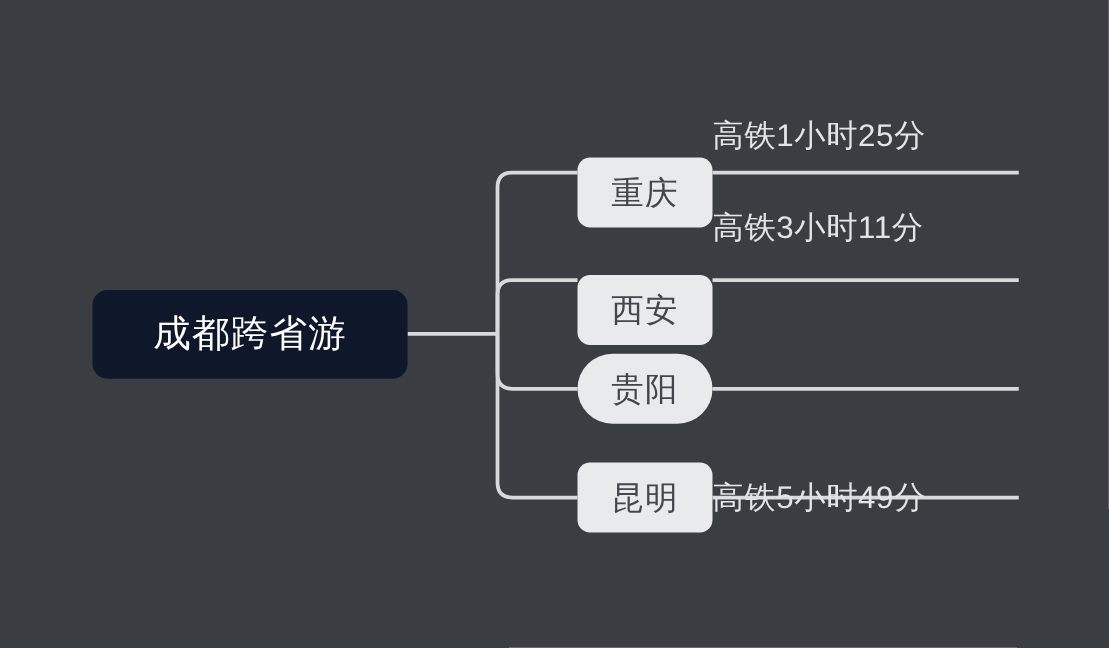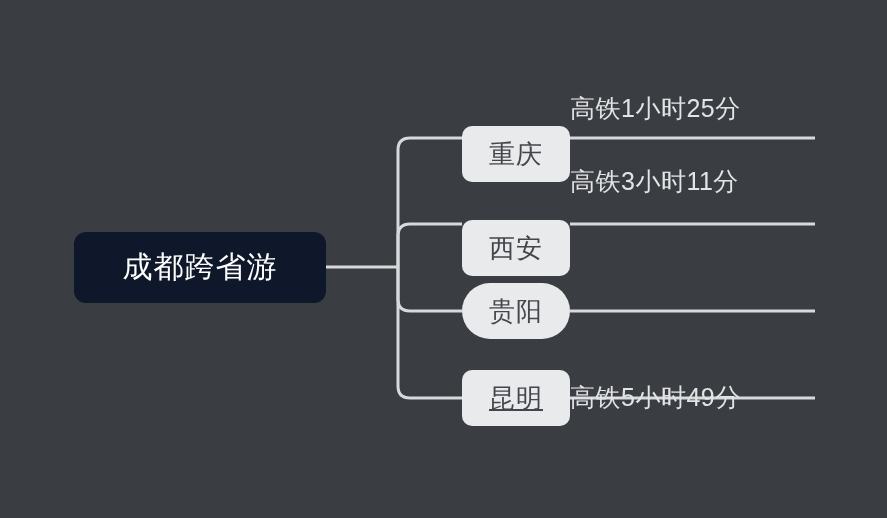--- a/index.html
+++ b/index.html
@@ -49,21 +49,21 @@
     height: 56px;
     background: #e9eaec;
     border-radius: 10px;
     color: #43464b;
     font-size: 26px;
     letter-spacing: 1px;
   }
   .child-node.n0 { top: 110px; margin-top: 16px; }
   .child-node.n1 { top: 196px; margin-top: 24px; }
   .child-node.n2 { top: 283px; border-radius: 28px; }
-  .child-node.n3 { top: 370px; text-decoration: underline; }
+  .child-node.n3 { top: 370px; }
 
   .edge-label {
     position: absolute;
     left: 570px;
     width: 248px;
     text-align: left;
     color: #e3e4e6;
     font-size: 25px;
     letter-spacing: 0.5px;
     white-space: nowrap;

